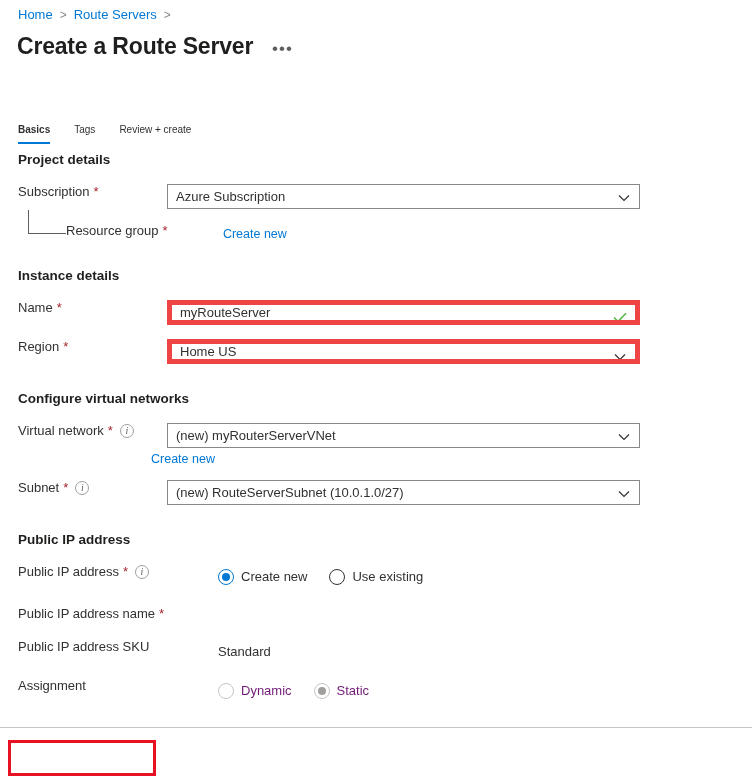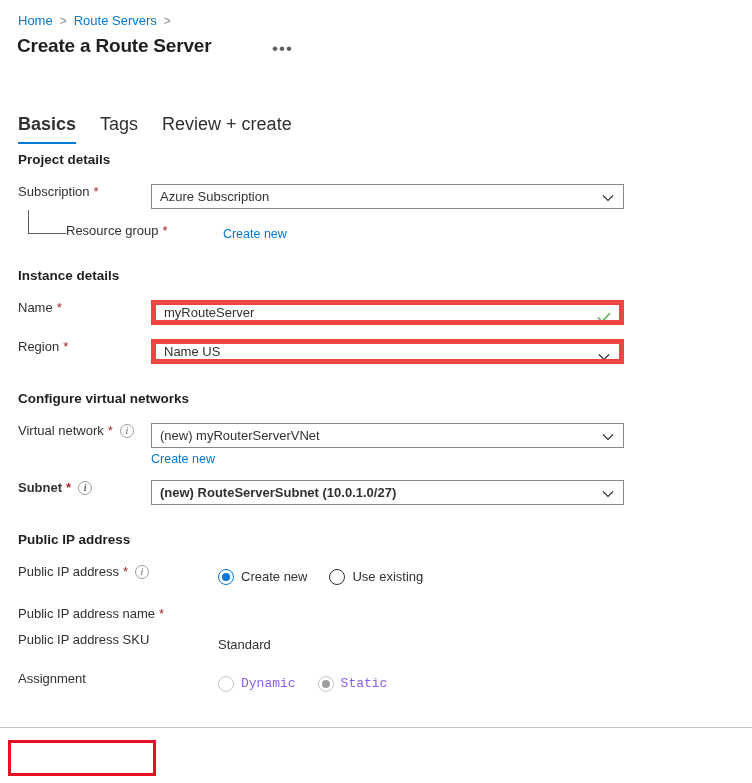--- a/index.html
+++ b/index.html
@@ -15,21 +15,21 @@
     font-family: "Liberation Sans", sans-serif;
     color: #323130;
     font-size: 13px;
     overflow: hidden;
   }
 
   
   .breadcrumb {
     position: absolute;
     left: 18px;
-    top: 13px;
+    top: 7px;
     display: flex;
     align-items: center;
     font-size: 13px;
     line-height: 16px;
   }
   .breadcrumb a {
     color: #0078d4;
     text-decoration: none;
     cursor: pointer;
   }
@@ -37,21 +37,21 @@
     color: #8a8886;
     margin: 0 7px;
     font-size: 12px;
   }
 
   
   .page-title {
     position: absolute;
     left: 17px;
     top: 30px;
-    font-size: 19px;
+    font-size: 23px;
     font-weight: 600;
     letter-spacing: -0.2px;
     color: #201f1e;
     line-height: 32px;
   }
   .title-ellipsis {
     position: absolute;
     left: 272px;
     top: 40px;
     font-size: 17px;
@@ -65,21 +65,21 @@
   
   .tabs {
     position: absolute;
     left: 18px;
     top: 116px;
     display: flex;
     align-items: flex-end;
     height: 28px;
   }
   .tab {
-    font-size: 18px;
+    font-size: 10px;
     color: #323130;
     padding: 0 0 7px 0;
     margin-right: 24px;
     cursor: pointer;
     border-bottom: 2px solid transparent;
     white-space: nowrap;
   }
   .tab.active {
     font-weight: 600;
     border-bottom: 2px solid #0078d4;
@@ -144,20 +144,21 @@
     border: 1px solid #8a8886;
     background: #fff;
     display: flex;
     align-items: center;
     padding: 0 26px 0 8px;
     font-size: 13px;
     color: #323130;
     cursor: pointer;
     white-space: nowrap;
     overflow: hidden;
+    margin-left: 16px;
   }
   .field.valid {
     border: 5px solid #ef4444;
   }
   .chev {
     position: absolute;
     right: 9px;
     top: 0;
     height: 25px;
     display: flex;
@@ -204,21 +205,21 @@
     left: 3px; top: 3px;
     width: 8px; height: 8px;
     border-radius: 50%;
     background: #0078d4;
   }
   .radio .rlabel { margin-left: 7px; font-size: 13px; color: #323130; }
   .radio.disabled { cursor: default; }
   .radio.disabled .dot { border: 1px solid #c8c6c4; background: #fff; }
   .radio.disabled.checked .dot { border: 1px solid #c8c6c4; }
   .radio.disabled.checked .dot::after { background: #a19f9d; }
-  .radio.disabled .rlabel { color: #8b5cf6; font-family: Liberation Mono, monospace; }
+  .radio.disabled .rlabel { color: #701a75; }
 
   
   .treeline {
     position: absolute;
     left: 28px;
     top: -13px;
     width: 38px;
     height: 24px;
     border-left: 1px solid #605e5c;
     border-bottom: 1px solid #605e5c;
@@ -323,21 +324,21 @@
     </div>
   </div>
 
   <div class="row" style="margin-top:14px;">
     <div class="lbl">
       <span>Region</span>
       <span class="req">*</span>
     </div>
     <div class="ctl">
       <div class="field valid">
-        <span>Name US</span>
+        <span>Home US</span>
         <span class="chev">
           <svg width="12" height="8" viewBox="0 0 12 8">
               <path d="M1 1.5 L6 6.5 L11 1.5" stroke="#323130" stroke-width="1.2" fill="none"></path>
             </svg>
         </span>
       </div>
     </div>
   </div>
 
   <div class="section-head" style="margin-top:27px;">Configure virtual networks</div>
@@ -354,21 +355,21 @@
         <span class="chev">
           <svg width="12" height="8" viewBox="0 0 12 8">
               <path d="M1 1.5 L6 6.5 L11 1.5" stroke="#323130" stroke-width="1.2" fill="none"></path>
             </svg>
         </span>
       </div>
       <a class="createnew">Create new</a>
     </div>
   </div>
 
-  <div class="row" style="margin-top:14px;font-weight:bold;">
+  <div class="row" style="margin-top:14px;">
     <div class="lbl">
       <span>Subnet</span>
       <span class="req">*</span>
       <span class="infoicon">i</span>
     </div>
     <div class="ctl">
       <div class="field">
         <span>(new) RouteServerSubnet (10.0.1.0/27)</span>
         <span class="chev">
           <svg width="12" height="8" viewBox="0 0 12 8">
@@ -401,21 +402,21 @@
     </div>
   </div>
 
   <div class="row" style="margin-top:17px;">
     <div class="lbl">
       <span>Public IP address name</span>
       <span class="req">*</span>
     </div>
   </div>
 
-  <div class="row" style="margin-top:10px;">
+  <div class="row" style="margin-top:17px;">
     <div class="lbl">
       <span>Public IP address SKU</span>
     </div>
     <div class="ctl">
       <div class="statictext">Standard</div>
     </div>
   </div>
 
   <div class="row" style="margin-top:14px;">
     <div class="lbl">

